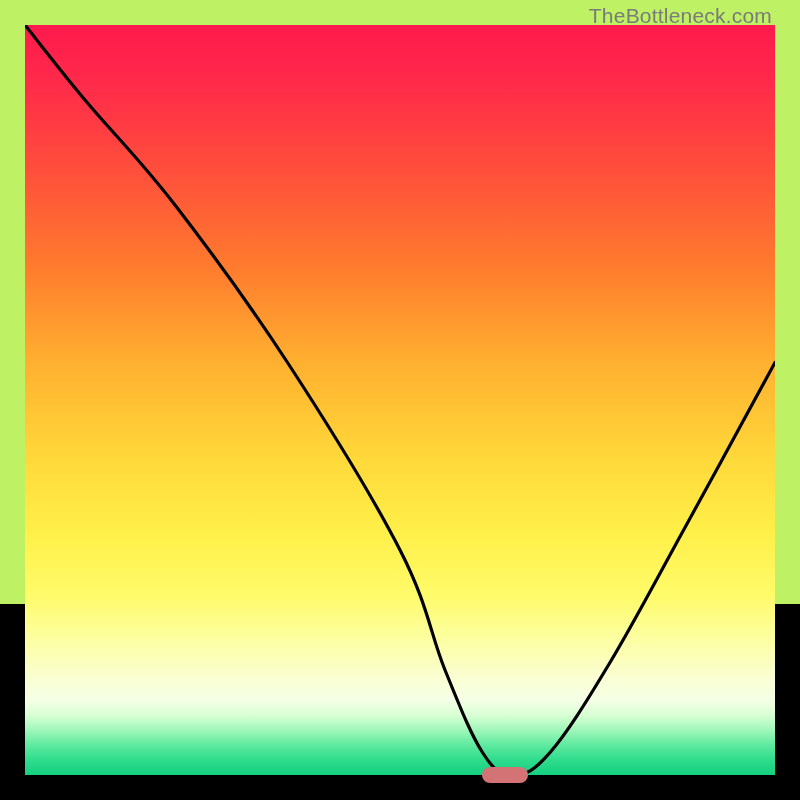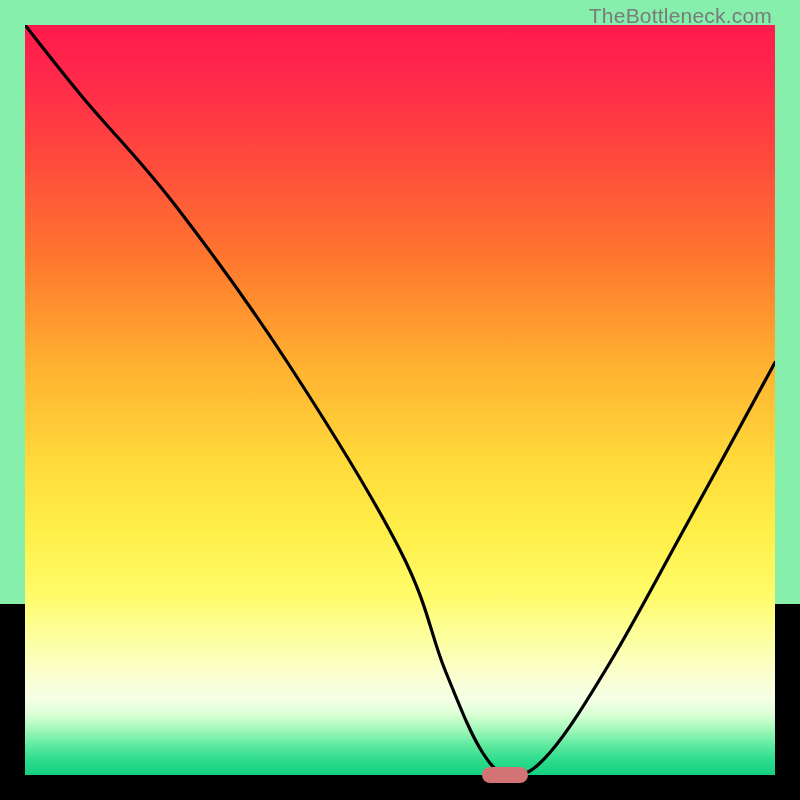--- a/index.html
+++ b/index.html
@@ -8,21 +8,21 @@
     width: 800px;
     height: 800px;
     background: #000;
     overflow: hidden;
     font-family: Arial, Helvetica, sans-serif;
   }
   .frame {
     position: absolute;
     width: 800px;
     height: 604px;
-    background: #86efac;
+    background: #bef264;
   }
   .plot-area {
     position: absolute;
     left: 25px;
     top: 25px;
     width: 750px;
     height: 750px;
     background: linear-gradient(to bottom,
       #ff1a4d 0%,
       #ff2b4a 8%,

